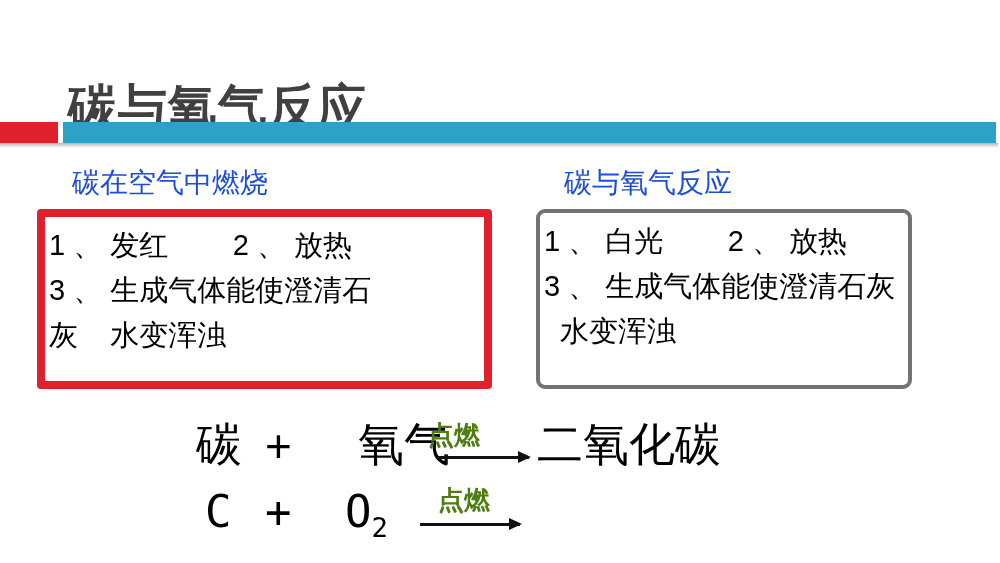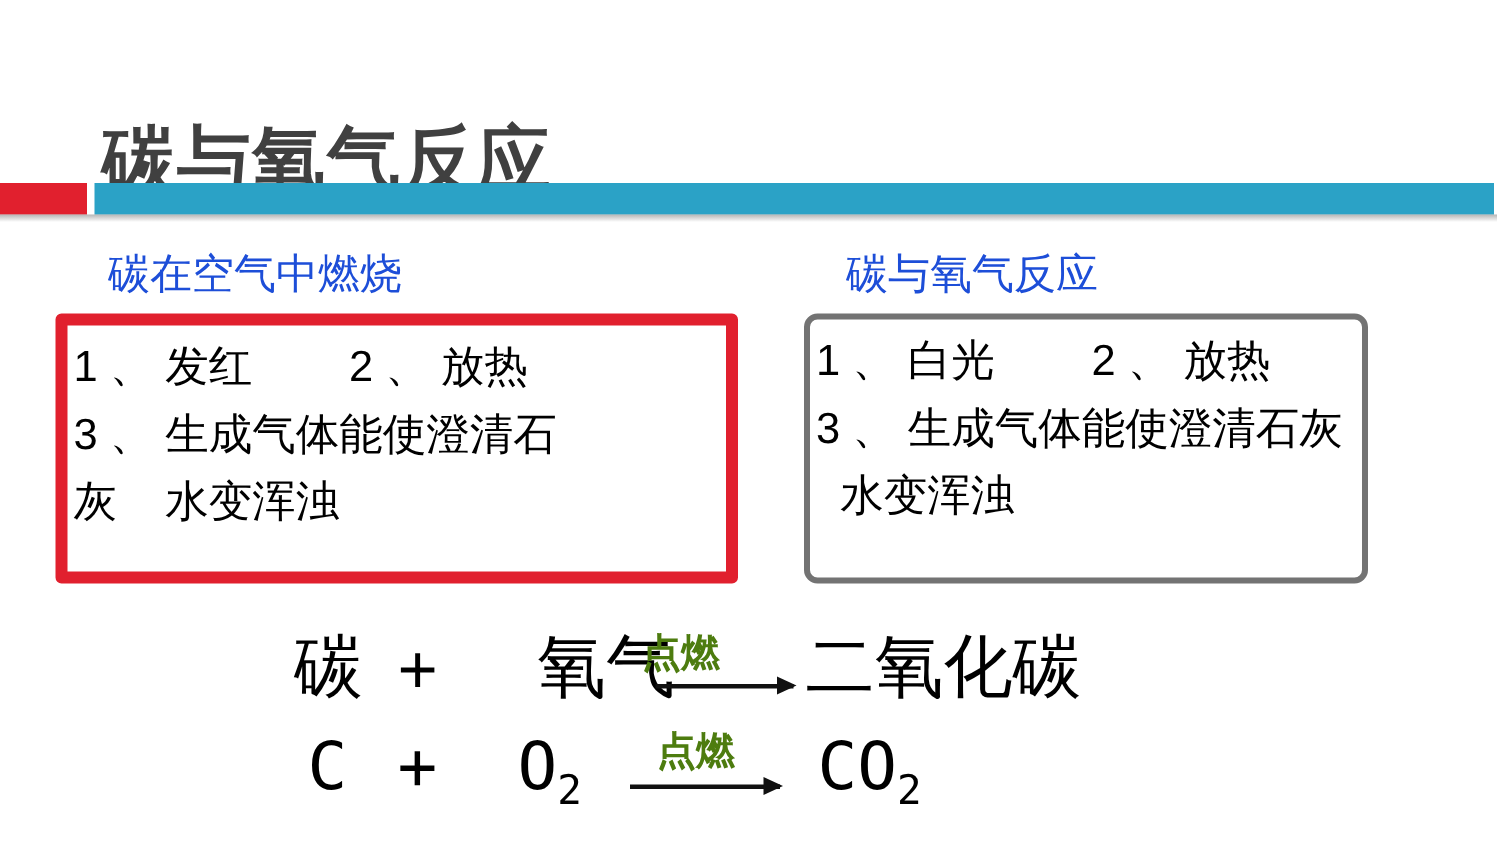--- a/index.html
+++ b/index.html
@@ -230,16 +230,15 @@
     <span class="arrow arrow-word"></span>
     <span class="eq-term w-product">二氧化碳</span>
   </div>
 
   <div class="equation-symbol">
     <span class="eq-term mono s-c">C</span>
     <span class="eq-term mono s-plus">+</span>
     <span class="eq-term mono s-o2"><span>O</span><span class="eq-sub">2</span></span>
     <span class="condition cond-symbol">点燃</span>
     <span class="arrow arrow-symbol"></span>
-    <span class="eq-term mono s-co2"><span>CO</span><span class="eq-sub">2</span></span>
   </div>
 
 </div>
 
 </body></html>

